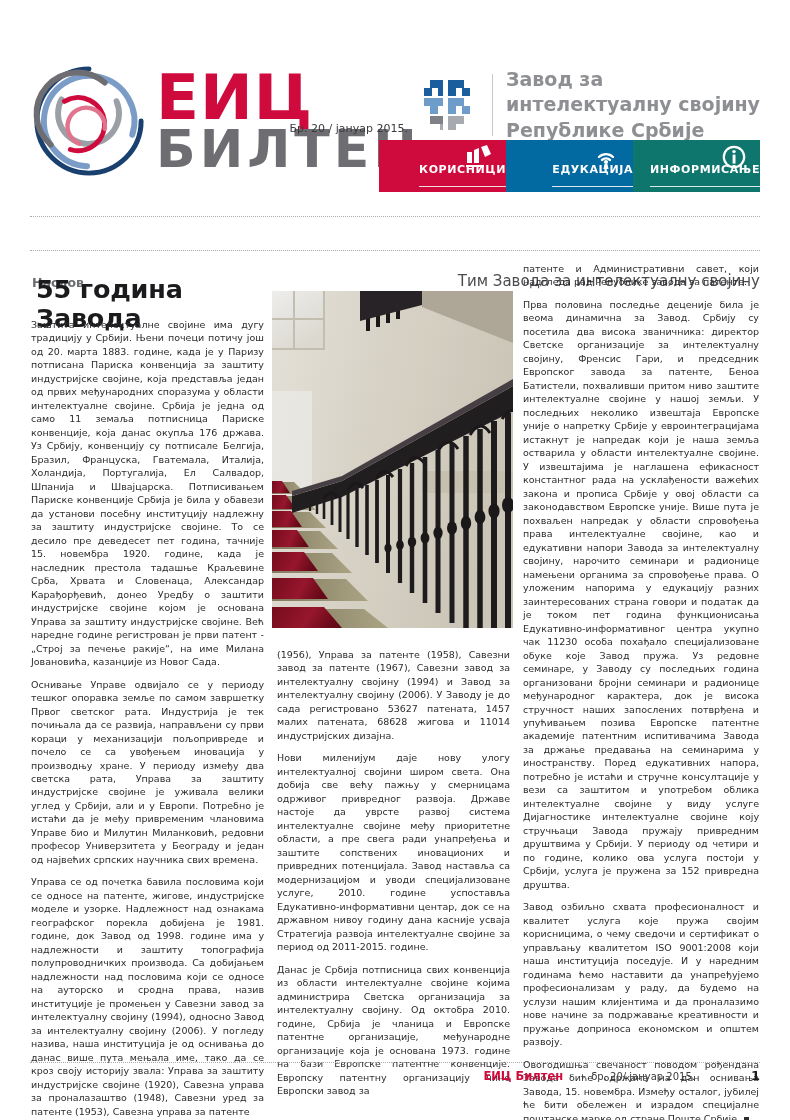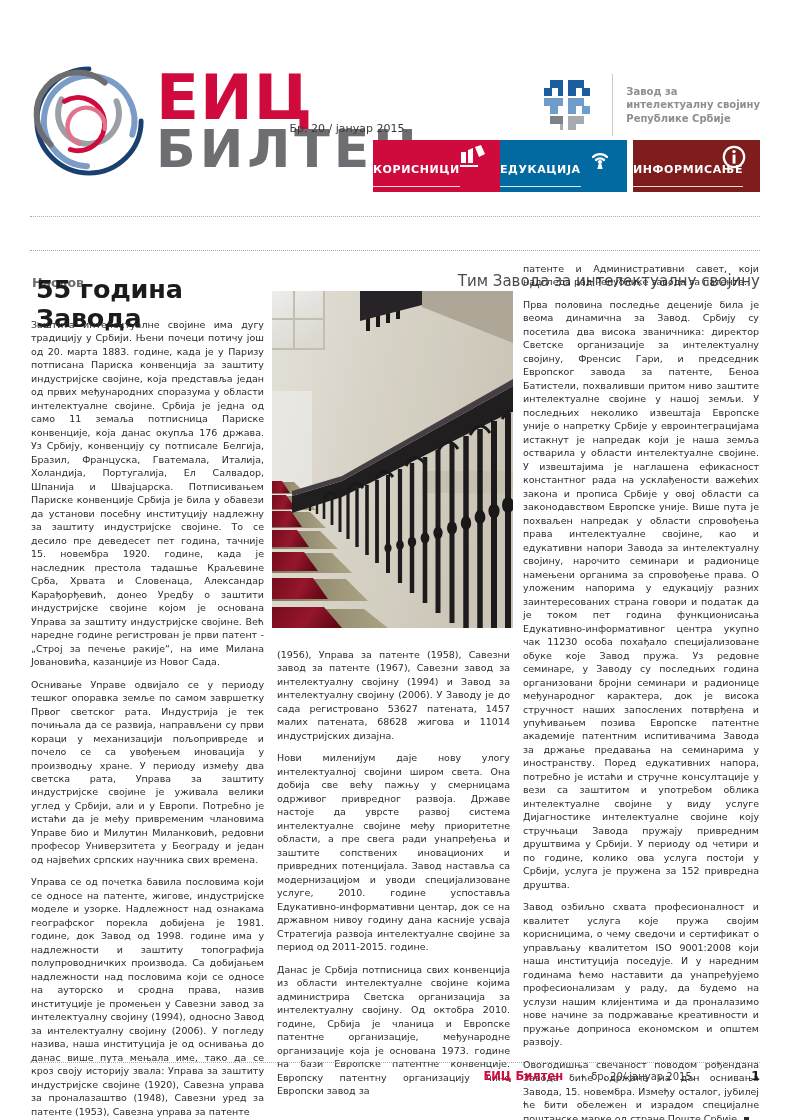--- a/index.html
+++ b/index.html
@@ -63,45 +63,45 @@
     display: flex; align-items: center;
     height: 74px;
   }
   .institute-mark { width: 62px; height: 62px; }
   .institute-divider {
     width: 1px; height: 62px;
     background: #c8c9cb;
     margin: 0 13px 0 14px;
   }
   .institute-text {
-    font-size: 10px;
+    font-size: 19px;
     font-weight: 700;
     line-height: 1.33;
     color: #8d8f93;
     white-space: nowrap;
   }
 
   
   .navbar {
     position: absolute;
     right: 30px; top: 140px;
     display: flex;
     height: 52px;
   }
   .navbtn {
     position: relative;
     width: 127px;
     height: 52px;
     display: flex;
     align-items: flex-end;
-    justify-content: flex-start;
+    justify-content: flex-end;
   }
   .navbtn.users { background: #cf0a3c; }
   .navbtn.edu   { background: #0369a1; }
-  .navbtn.info  { background: #7f1d1d; margin-left: 6px; }
+  .navbtn.info  { background: #0f766e; }
   .navbtn-label {
     color: #ffffff;
     font-size: 11px;
     font-weight: 700;
     letter-spacing: 0.6px;
     padding-bottom: 10px;
     border-bottom: 1.4px solid rgba(255,255,255,0.85);
     margin-bottom: 5px;
     white-space: nowrap;
   }

